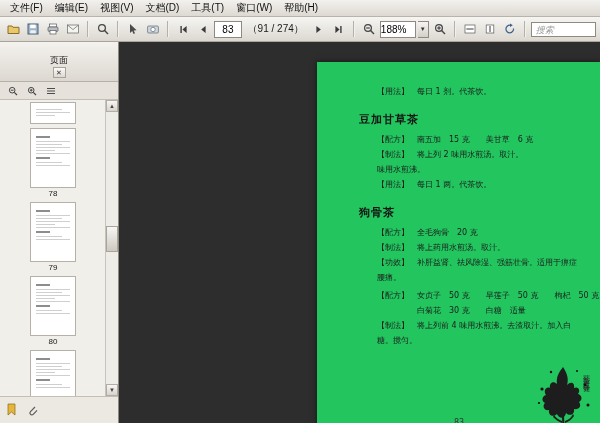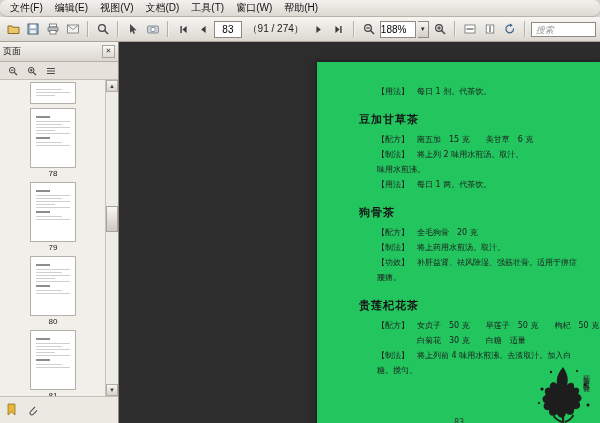--- a/index.html
+++ b/index.html
@@ -27,21 +27,20 @@
   
   .menubar {
     height: 16px;
     background: linear-gradient(#f3f1ee, #ddd9d2);
     border-bottom: 1px solid #b9b4ab;
     display: flex;
     align-items: center;
     padding-left: 4px;
     font-size: 10px;
     color: #101010;
-    border-radius: 7px;
   }
   .menubar .mi {
     padding: 1px 6px;
     white-space: nowrap;
   }
 
   
   .toolbar {
     height: 24px;
     background: linear-gradient(#f6f5f2, #dcd8d1);
@@ -137,23 +136,24 @@
     display: flex;
     flex-direction: column;
   }
   .side-header {
     height: 15px;
     background: linear-gradient(#f4f2ee, #dcd8d1);
     border-bottom: 1px solid #b6b1a8;
     display: flex;
     align-items: center;
     justify-content: space-between;
-    padding: 2px 3px;
+    padding: 12px 3px;
     font-size: 9px;
     color: #202020;
+    flex-direction: column;
   }
   .side-close {
     width: 11px;
     height: 11px;
     border: 1px solid #a7a29a;
     background: linear-gradient(#fbfaf8, #ddd9d2);
     font-size: 7px;
     line-height: 9px;
     text-align: center;
     color: #333;
@@ -596,21 +596,20 @@
 
           <div class="blk">
             <div class="heading">狗骨茶</div>
             <div class="line indent">【配方】　全毛狗骨　20 克</div>
             <div class="line indent">【制法】　将上药用水煎汤。取汁。</div>
             <div class="line indent">【功效】　补肝益肾、祛风除湿、强筋壮骨。适用于痹症</div>
             <div class="line indent">腰痛。</div>
           </div>
 
           <div class="blk">
-            <div class="heading">贵莲杞花茶</div>
             <div class="line indent">【配方】　女贞子　50 克　　旱莲子　50 克　　枸杞　50 克</div>
             <div class="line indent">　　　　　白菊花　30 克　　白糖　适量</div>
             <div class="line indent">【制法】　将上列前 4 味用水煎沸。去渣取汁。加入白</div>
             <div class="line indent">糖。搅匀。</div>
           </div>
 
           <div class="stamp">药茶养生保健</div>
 
           <svg class="ink" viewBox="0 0 62 74">
             <g fill="#1d1d1d">

